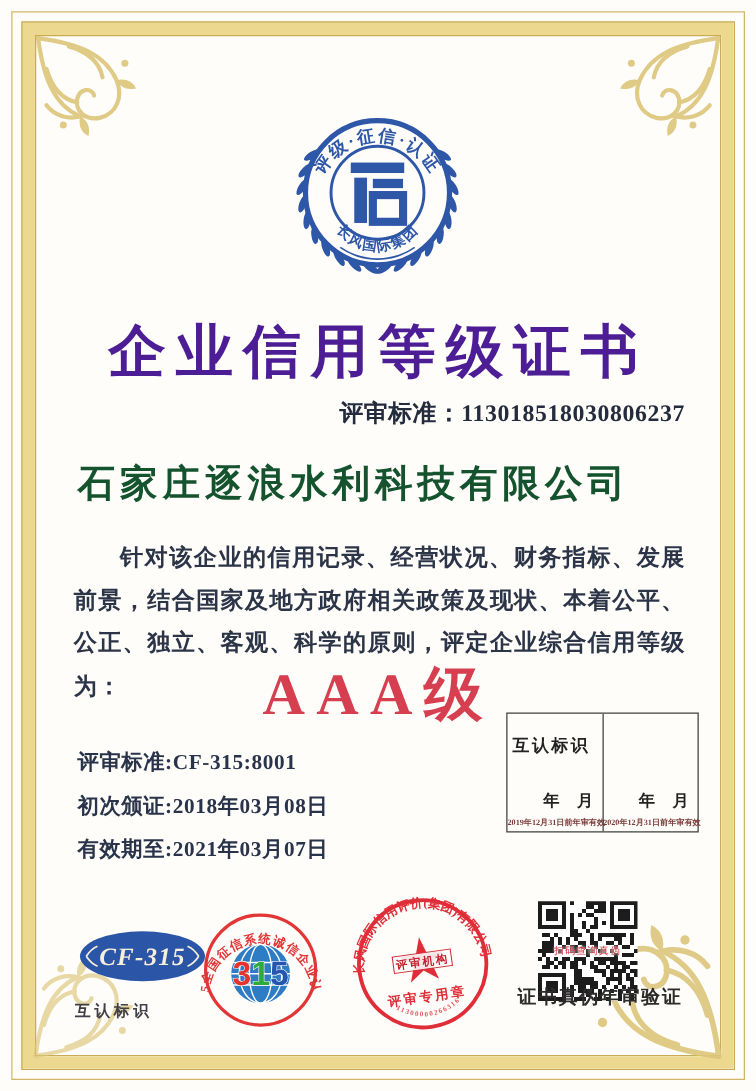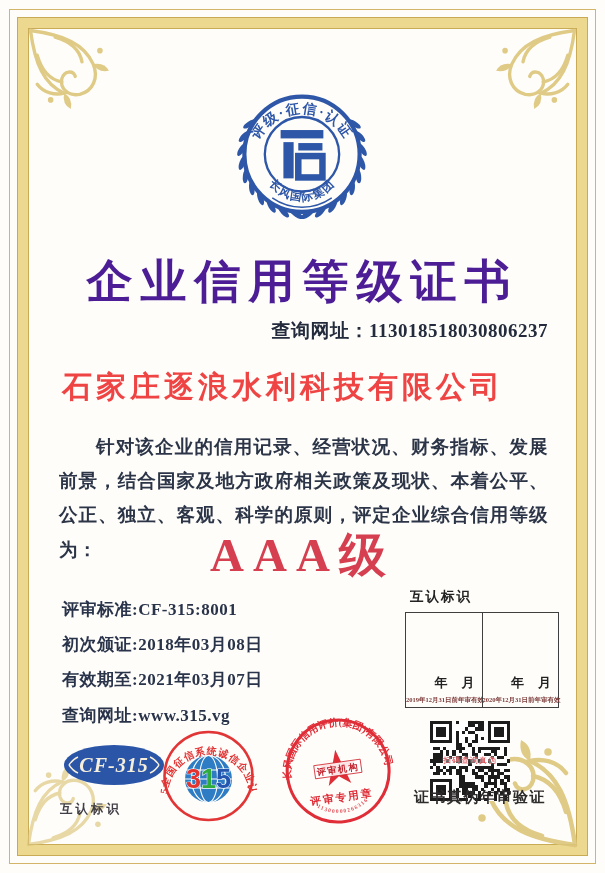--- a/index.html
+++ b/index.html
@@ -15,30 +15,30 @@
   .fl-bl{left:24px;bottom:24px;transform:scaleY(-1);opacity:.65;}
   .fl-br{right:24px;bottom:22px;width:150px;height:150px;transform:rotate(180deg);}
   
   .logo{position:absolute;left:223px;top:76px;width:158px;height:162px;}
   
   .title{position:absolute;left:0;top:251px;width:100%;text-align:center;
          font-size:46px;font-weight:700;color:#4c1d95;letter-spacing:8px;}
   .credit{position:absolute;right:57px;top:318px;font-size:19px;font-weight:700;
           color:#232b3c;letter-spacing:.5px;}
   .company{position:absolute;left:62px;top:367px;width:490px;font-size:30px;font-weight:700;
-           color:#ef4444;letter-spacing:4px;font-family:Liberation Sans, sans-serif;}
+           color:#14532d;letter-spacing:4px;font-family:Liberation Sans, sans-serif;}
   .body-text{position:absolute;left:59px;top:430px;width:489px;font-size:18.5px;font-weight:600;
              color:#2c3547;line-height:1.85;text-align:justify;text-indent:2em;letter-spacing:.5px;}
   .rating{position:absolute;left:0;top:524px;width:100%;text-align:center;font-size:47px;
           font-weight:700;color:#d53f50;letter-spacing:9px;}
   .details{position:absolute;left:62px;top:592px;font-size:17px;font-weight:700;
            color:#29334a;line-height:2.07;letter-spacing:.5px;}
   
   .ar-title{position:absolute;left:410px;top:588px;font-size:13.5px;font-weight:700;color:#222;letter-spacing:2px;}
-  .ar-box{position:absolute;left:405px;top:612px;width:152px;height:94px;border:1.5px solid #3f3f3f;display:flex;}
+  .ar-box{position:absolute;left:405px;top:570px;width:152px;height:94px;border:1.5px solid #3f3f3f;display:flex;}
   .ar-cell{position:relative;flex:1;}
   .ar-cell + .ar-cell{border-left:1.5px solid #3f3f3f;}
   .ar-ym{position:absolute;bottom:15px;right:7px;font-size:13px;font-weight:700;color:#222;}
   .ar-ym span{margin-left:14px;}
   .ar-note{position:absolute;bottom:2px;width:100%;text-align:center;font-size:6.5px;
            color:#7c3a38;font-weight:700;white-space:nowrap;}
   
   .cf-ellipse{position:absolute;left:60px;top:742px;width:108px;height:46px;}
   .mutual{position:absolute;left:60px;top:801px;width:108px;text-align:left;
           font-size:12.5px;color:#403e46;letter-spacing:3px;font-weight:600;}
@@ -152,30 +152,29 @@
     </text>
     <g fill="#2e57a8">
       <rect x="62" y="56" width="46" height="9"></rect>
       <rect x="65" y="69" width="11" height="39"></rect>
       <rect x="81" y="70" width="26" height="8"></rect>
       <rect x="81" y="84" width="26" height="23" fill="none" stroke="#2e57a8" stroke-width="7"></rect>
     </g>
   </svg>
 
   <div class="title">企业信用等级证书</div>
-  <div class="credit">查询网址：113018518030806237</div>
+  <div class="credit">评审标准：113018518030806237</div>
   <div class="company">石家庄逐浪水利科技有限公司</div>
   <div class="body-text">针对该企业的信用记录、经营状况、财务指标、发展前景，结合国家及地方政府相关政策及现状、本着公平、公正、独立、客观、科学的原则，评定企业综合信用等级为：</div>
   <div class="rating">AAA级</div>
 
   <div class="details">
     <div>评审标准:CF-315:8001</div>
     <div>初次颁证:2018年03月08日</div>
     <div>有效期至:2021年03月07日</div>
-    <div>查询网址:www.315.vg</div>
   </div>
 
   <div class="ar-title">互认标识</div>
   <div class="ar-box">
     <div class="ar-cell">
       <div class="ar-ym"><span>年</span><span>月</span></div>
       <div class="ar-note">2019年12月31日前年审有效</div>
     </div>
     <div class="ar-cell">
       <div class="ar-ym"><span>年</span><span>月</span></div>

